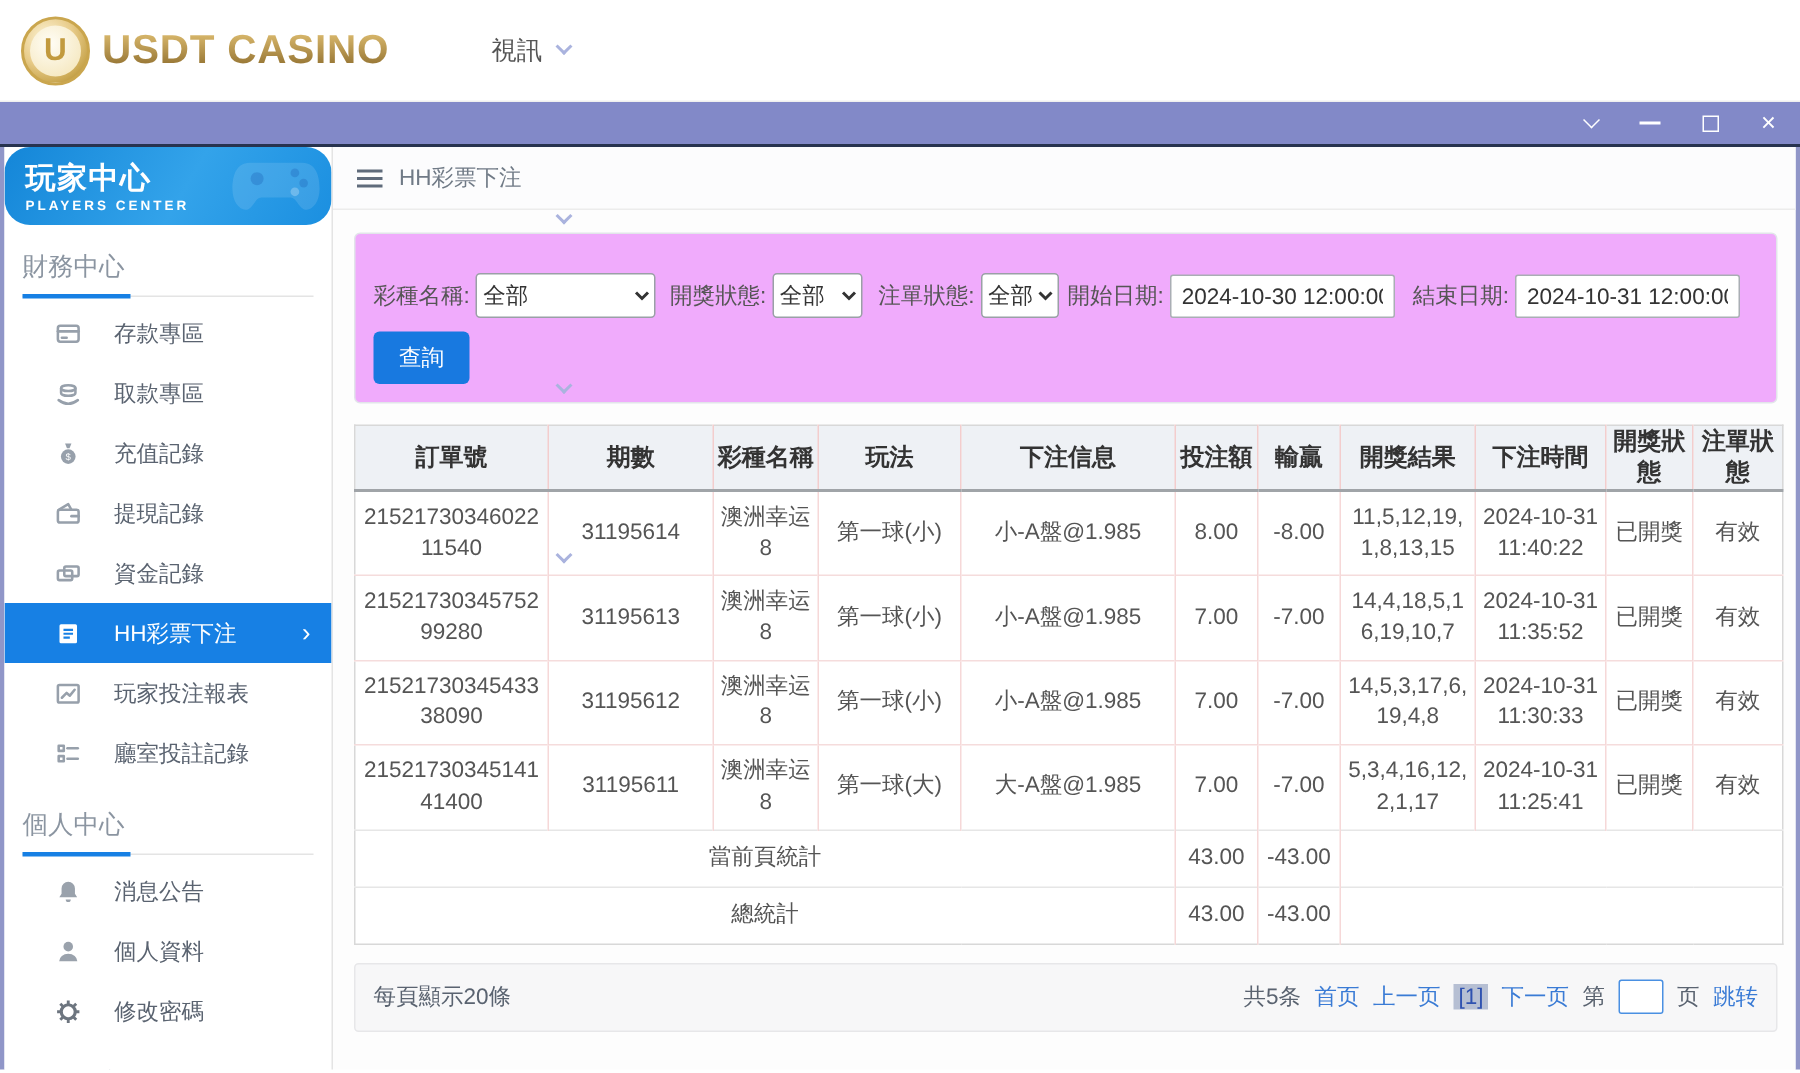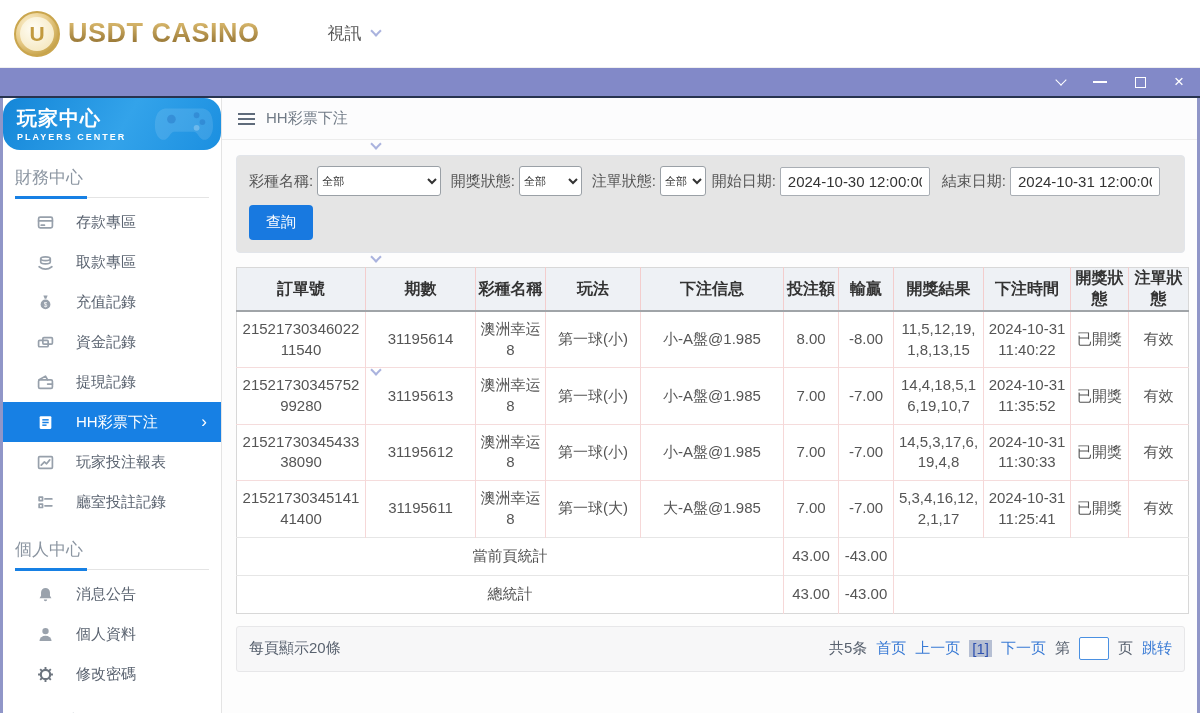--- a/index.html
+++ b/index.html
@@ -54,25 +54,25 @@
 
   
   .main { flex:1; background:#fdfdfd; overflow:hidden; }
   .bread { height:42px; background:#fcfcfd; border-bottom:1px solid #ececec; display:flex;
     align-items:center; padding-left:16px; gap:11px; }
   .burger { width:17px; display:flex; flex-direction:column; gap:3px; cursor:pointer; }
   .burger i { height:2px; background:#5f6b7b; }
   .bread-title { font-size:15px; color:#707a86; }
 
   .filter-panel { margin:15px 12px 0 14px; border:1px solid #e2e5ea; border-radius:4px;
-    background:#e5e5e5; padding:10px 12px 12px; }
+    background:#f0abfc; padding:26px 12px 12px; }
   .f-row { display:flex; align-items:center; flex-wrap:nowrap; }
   .f-label { font-size:15px; color:#555; margin-right:4px; white-space:nowrap; }
   .f-row select { height:30px; border:1px solid #9aa0a6; border-radius:3px; background:#fff;
-    font-size:11px; color:#333; margin-right:10px; }
+    font-size:15px; color:#333; margin-right:10px; }
   .sel-lottery { width:158px; } .sel-draw { width:80px; } .sel-bet { width:58px; margin-right:6px !important; }
   .f-row input { height:29px; width:150px; border:1px solid #a9aeb4; border-radius:2px;
     font-size:15px; color:#333; padding:0 7px; margin-right:12px; background:#fff; }
   .btn-search { margin-top:9px; background:var(--primary-button,#1879e0); color:#fff; border:none;
     border-radius:4px; font-size:15px; padding:8px 17px; cursor:pointer; }
 
   
   .table-wrap { margin:14px 12px 0 14px; }
   table { width:100%; border-collapse:collapse; table-layout:fixed; border:1px solid #d8d8d8; }
   th { background:var(--header-bg,#eef1f5); font-size:16px; font-weight:bold; color:#333;
@@ -192,35 +192,35 @@
               <path d="M6 1.5h4l-1.2 3h-1.6z" fill="#97a0ab"></path>
               <circle cx="8" cy="9.8" r="4.6" fill="#97a0ab"></circle>
               <text x="8" y="12" font-size="6" fill="#fff" text-anchor="middle">$</text>
             </svg>
           </span>
           <span class="s-label">充值記錄</span>
         </div>
         <div class="side-item">
           <span class="s-icon">
             <svg width="17" height="17" viewBox="0 0 16 16">
-              <rect x="1.5" y="6" width="9" height="6" rx="1" fill="none" stroke="#97a0ab" stroke-width="1.6" stroke-linecap="round" stroke-linejoin="round"></rect>
-              <rect x="5.5" y="3.5" width="9" height="6" rx="1" fill="none" stroke="#97a0ab" stroke-width="1.6" stroke-linecap="round" stroke-linejoin="round"></rect>
-            </svg>
-          </span>
-          <span class="s-label">資金記錄</span>
-        </div>
-        <div class="side-item">
-          <span class="s-icon">
-            <svg width="17" height="17" viewBox="0 0 16 16">
               <path d="M2 5.5 8 2l2 3.5" fill="none" stroke="#97a0ab" stroke-width="1.6" stroke-linecap="round" stroke-linejoin="round"></path>
               <rect x="1.5" y="5.5" width="13" height="8" rx="1.3" fill="none" stroke="#97a0ab" stroke-width="1.6" stroke-linecap="round" stroke-linejoin="round"></rect>
               <line x1="10" y1="9.5" x2="14.5" y2="9.5" fill="none" stroke="#97a0ab" stroke-width="1.6" stroke-linecap="round" stroke-linejoin="round"></line>
             </svg>
           </span>
           <span class="s-label">提現記錄</span>
+        </div>
+        <div class="side-item">
+          <span class="s-icon">
+            <svg width="17" height="17" viewBox="0 0 16 16">
+              <rect x="1.5" y="6" width="9" height="6" rx="1" fill="none" stroke="#97a0ab" stroke-width="1.6" stroke-linecap="round" stroke-linejoin="round"></rect>
+              <rect x="5.5" y="3.5" width="9" height="6" rx="1" fill="none" stroke="#97a0ab" stroke-width="1.6" stroke-linecap="round" stroke-linejoin="round"></rect>
+            </svg>
+          </span>
+          <span class="s-label">資金記錄</span>
         </div>
         <div class="side-item active">
           <span class="s-icon">
             <svg width="17" height="17" viewBox="0 0 16 16">
               <rect x="2.5" y="2" width="11" height="12" rx="1" fill="#fff"></rect>
               <line x1="5" y1="5.5" x2="11" y2="5.5" stroke="#1780e4" stroke-width="1.4"></line>
               <line x1="5" y1="8" x2="11" y2="8" stroke="#1780e4" stroke-width="1.4"></line>
               <line x1="5" y1="10.5" x2="9" y2="10.5" stroke="#1780e4" stroke-width="1.4"></line>
             </svg>
           </span>

